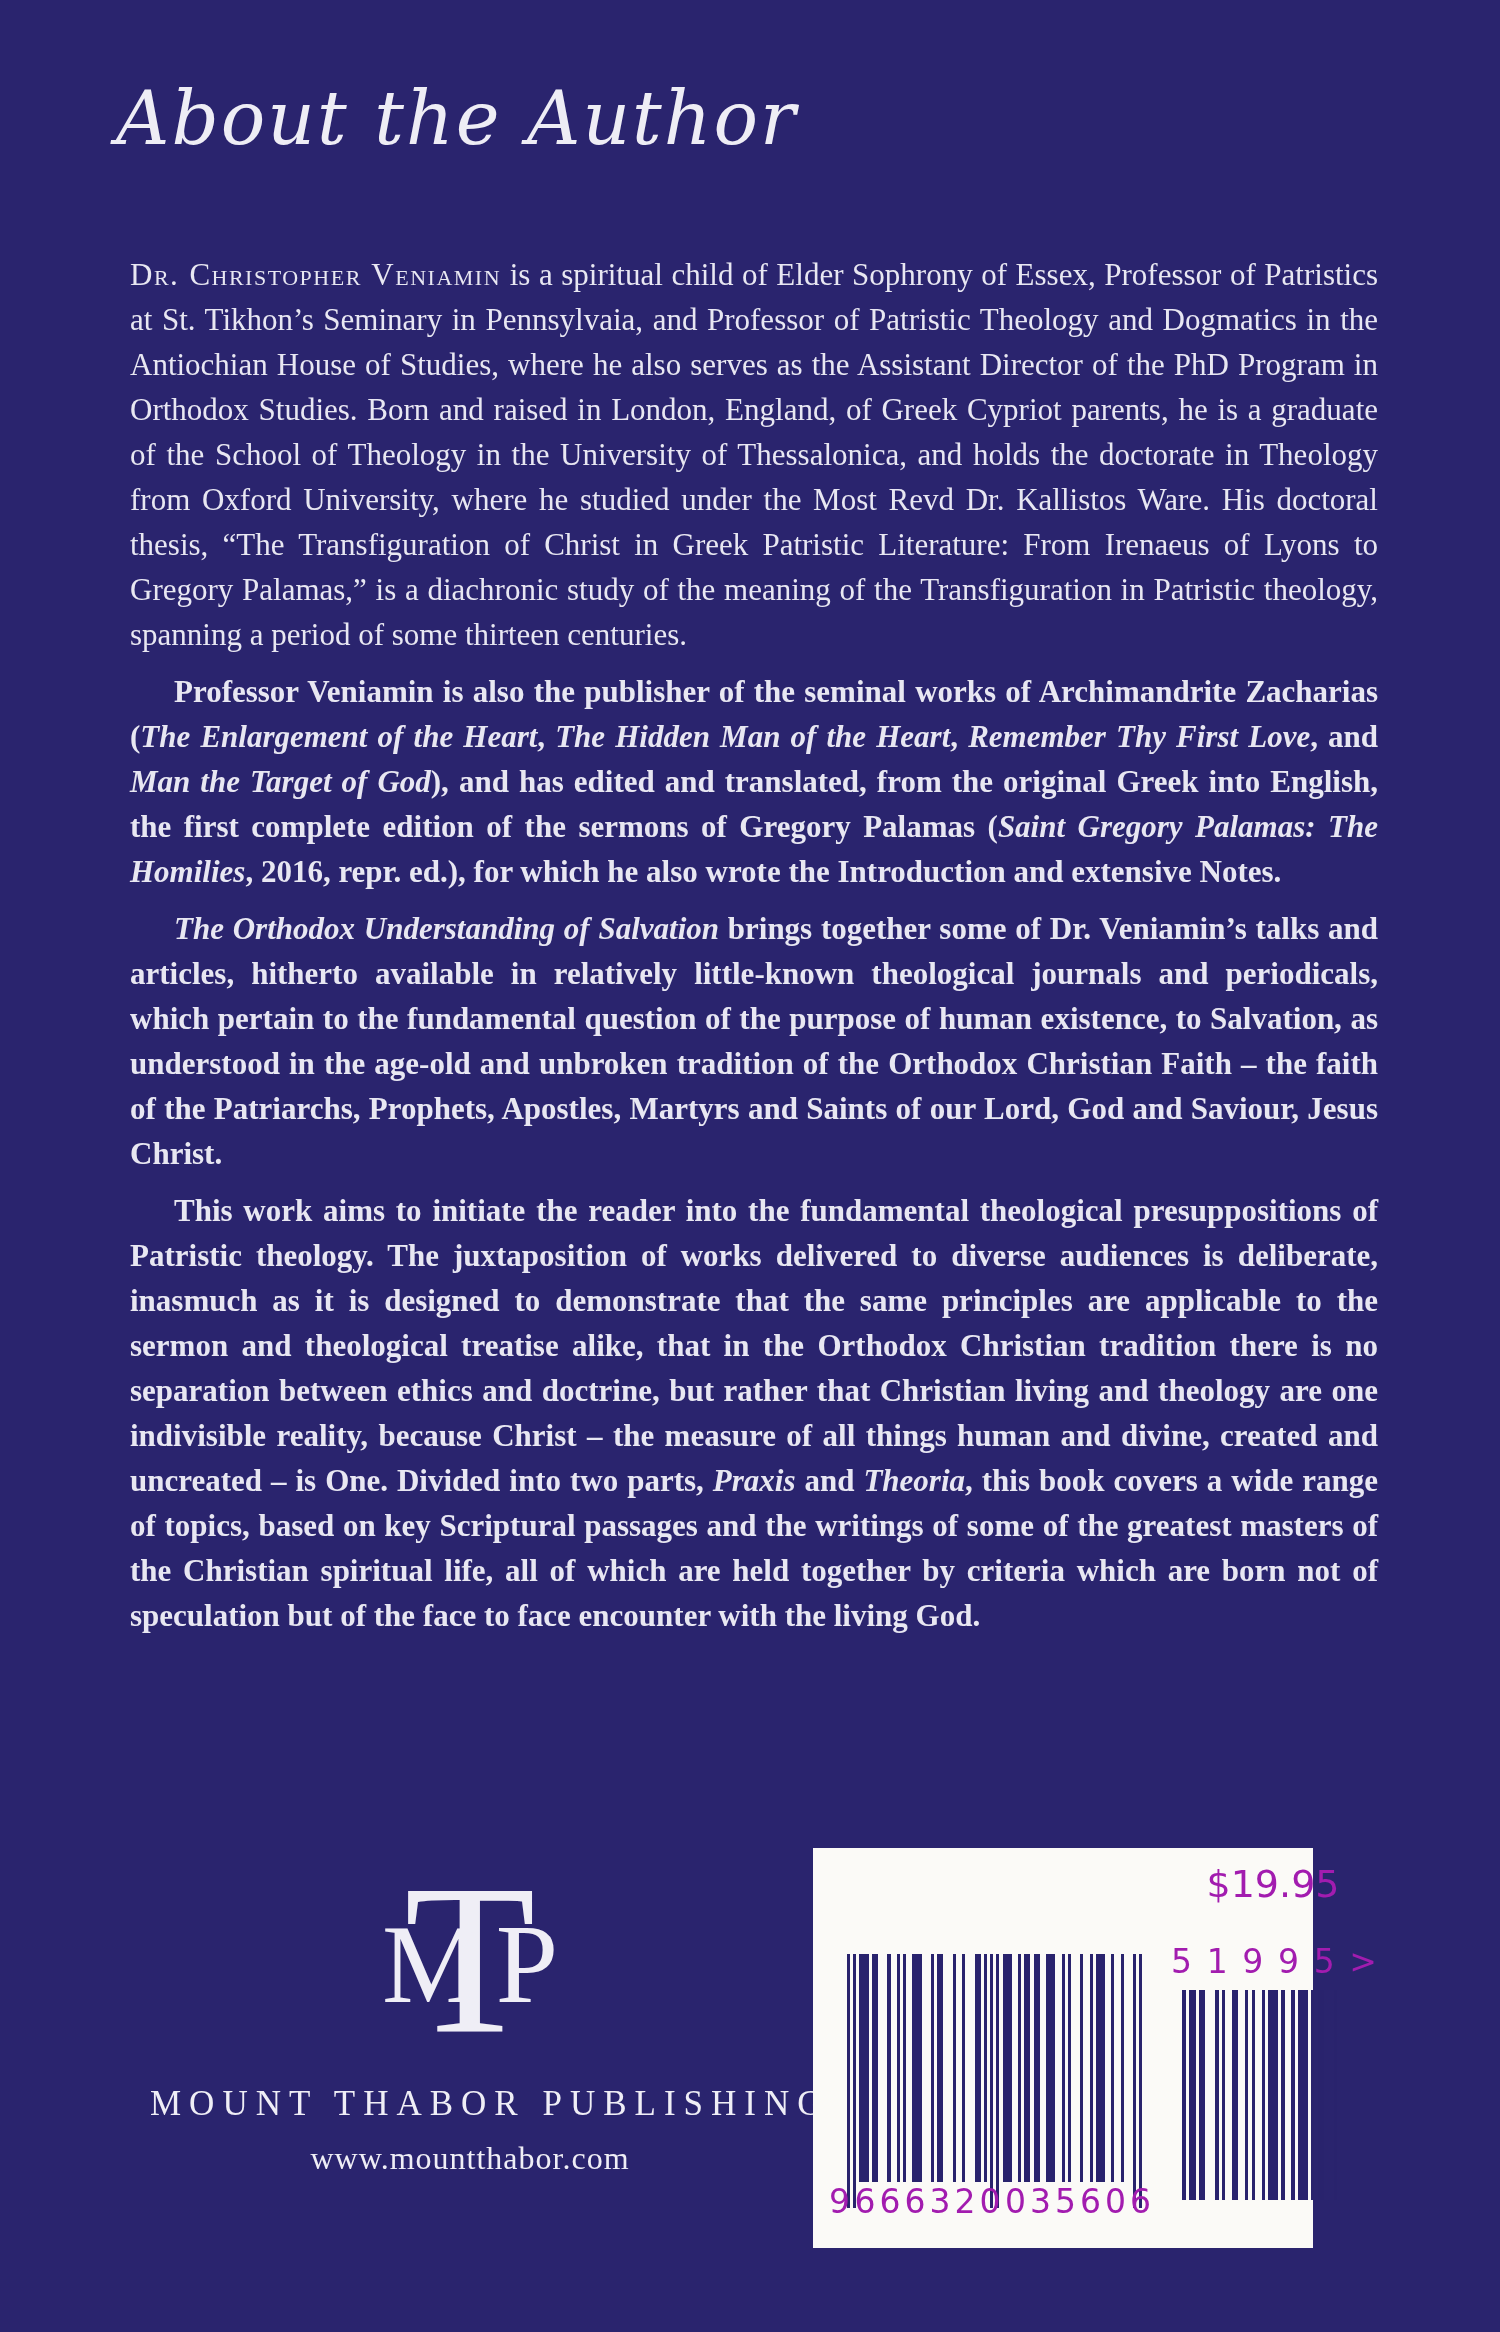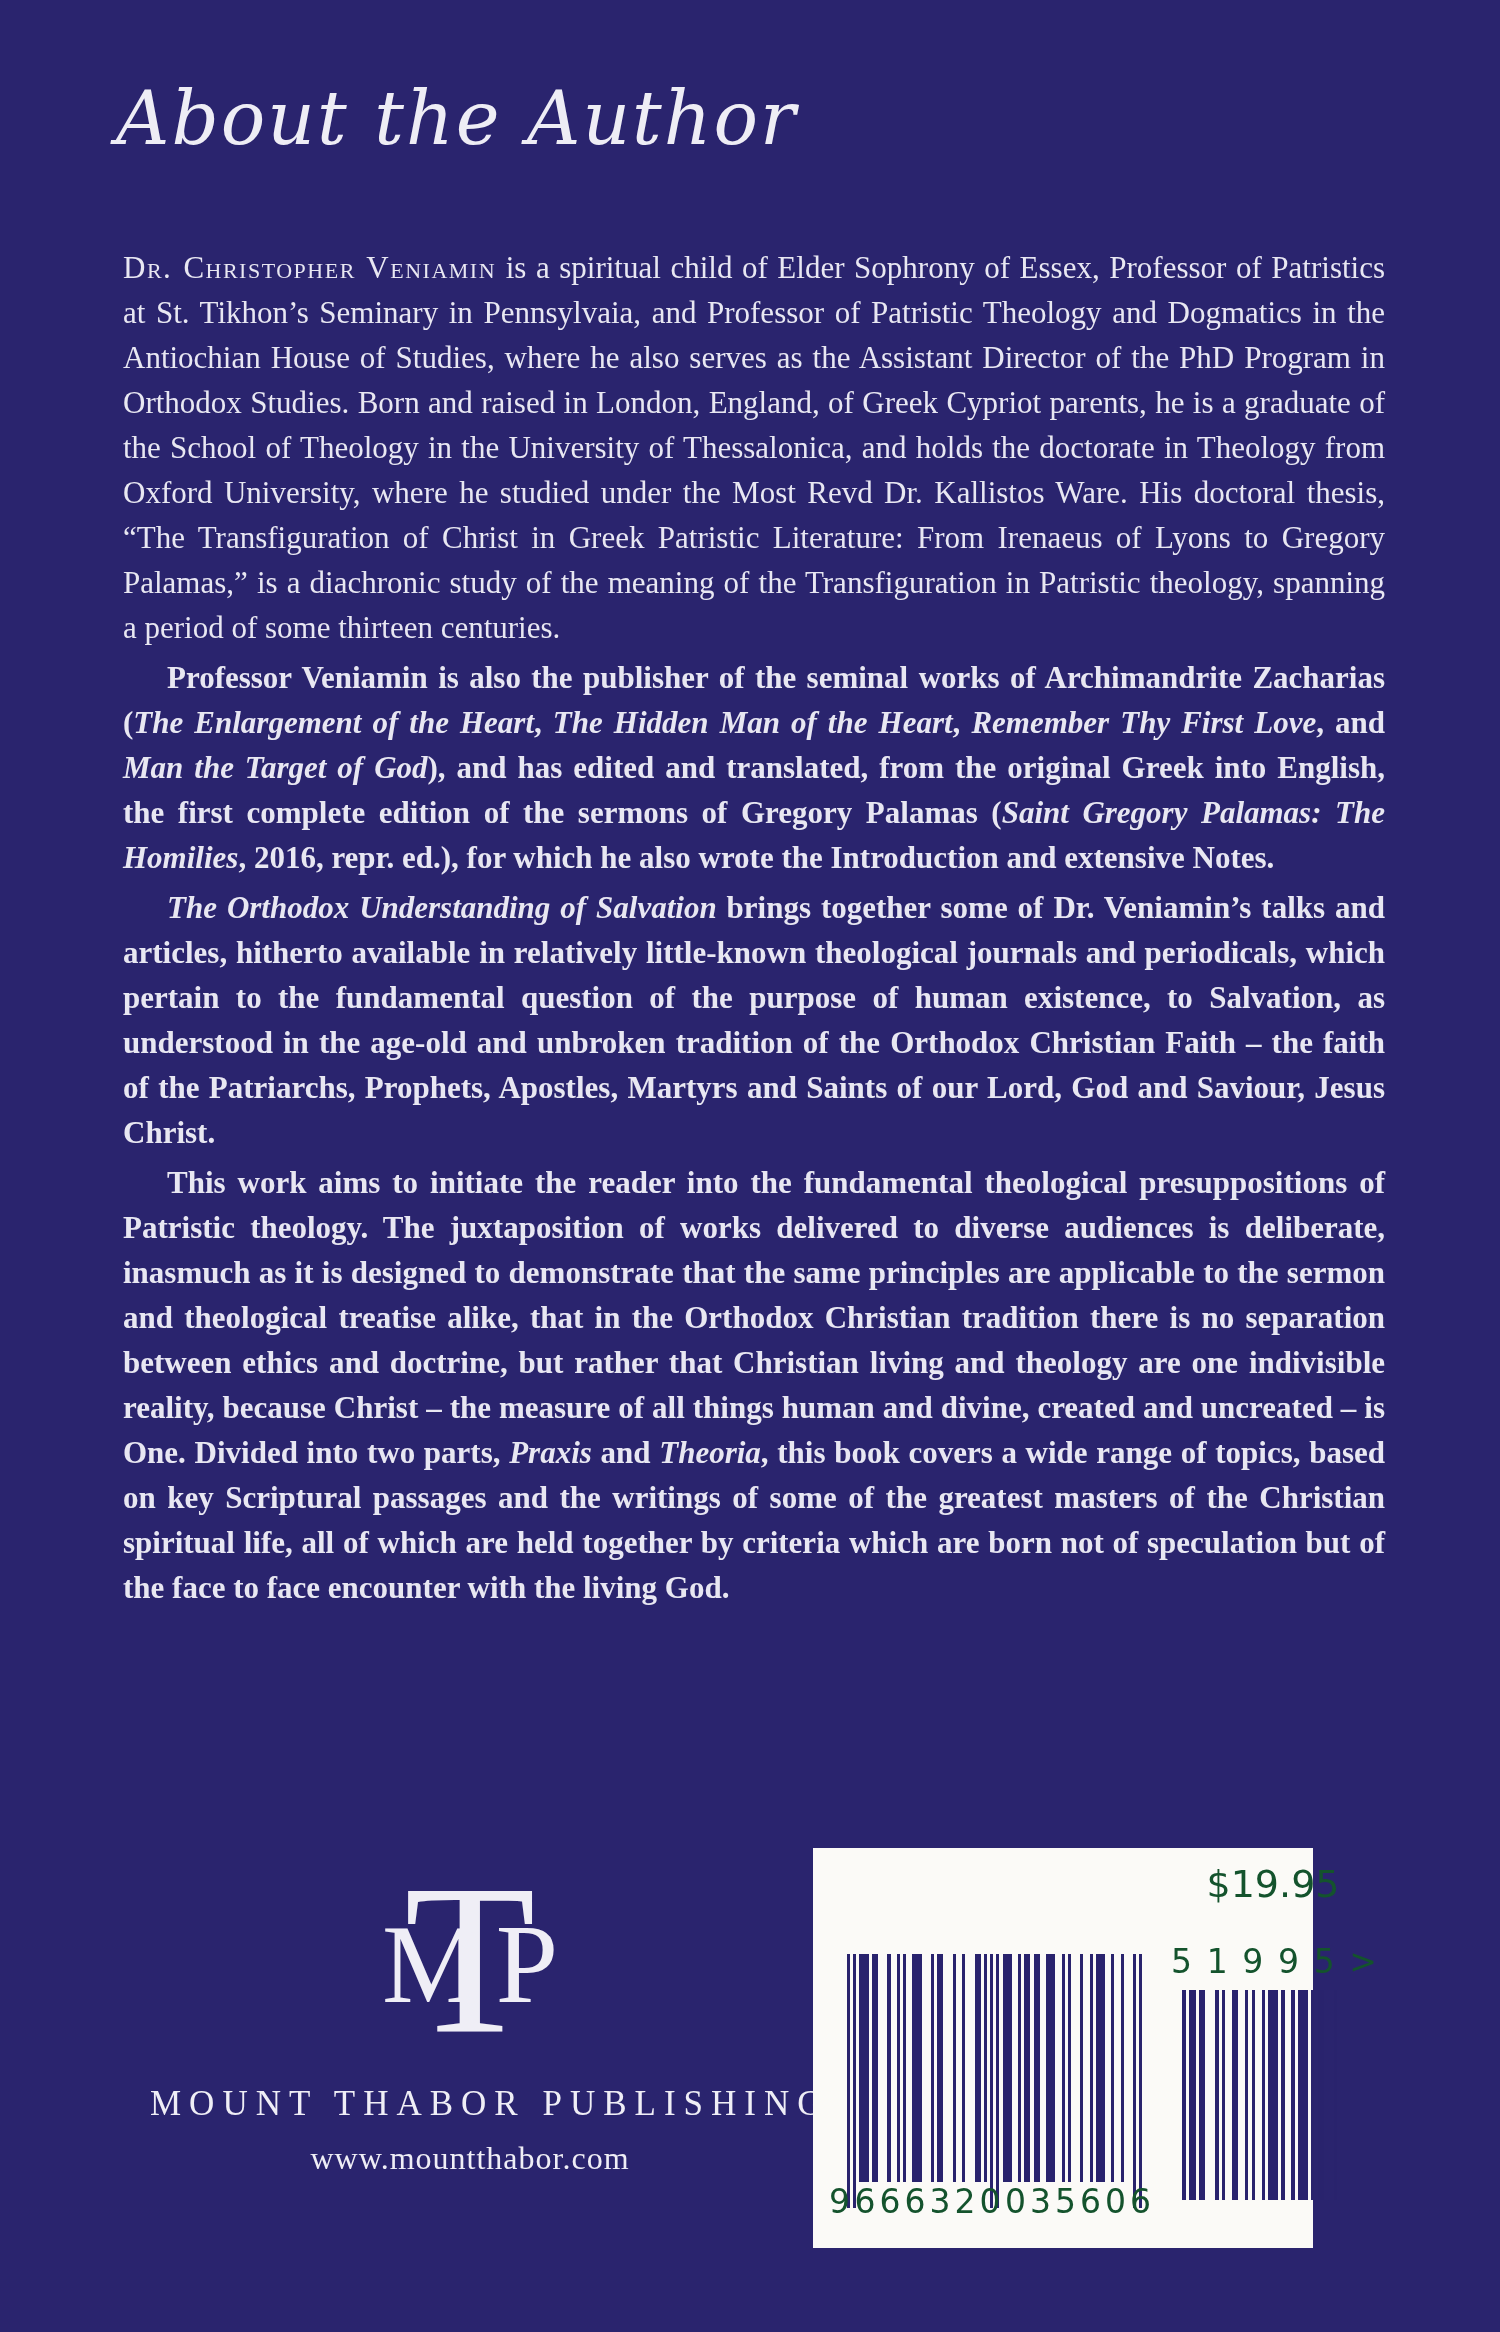--- a/index.html
+++ b/index.html
@@ -23,21 +23,21 @@
     margin:0;font-weight:normal;
   }
 
   
   .body-text{
     position:absolute;left:118px;top:240px;width:1272px;
     color:#e8e7f2;
     font-size:31px;line-height:45px;
     text-align:justify;
   }
-  .body-text p{margin:5px;padding:0;}
+  .body-text p{margin:12px;padding:0;}
   .body-text p.indent{text-indent:44px;font-weight:bold;}
   .body-text .italic{font-style:italic;}
   .body-text .smallcaps{font-variant:small-caps;letter-spacing:1.5px;}
 
   
   .publisher{
     position:absolute;left:150px;top:1868px;width:640px;
     text-align:center;color:#efeef6;
   }
   .monogram{
@@ -64,21 +64,21 @@
     white-space:nowrap;
   }
   .pub-site{
     margin-top:16px;
     font-size:32px;letter-spacing:1px;
   }
 
   
   .barcode-box{
     position:absolute;left:813px;top:1848px;width:500px;height:400px;
-    background:#fbfaf7;color:#14532d;
+    background:#fbfaf7;color:#a21caf;
     font-family:"DejaVu Sans", sans-serif;
   }
   .price{
     position:absolute;top:14px;left:350px;width:220px;
     text-align:center;font-size:38px;
   }
   .isbn{
     position:absolute;top:60px;left:30px;
     font-size:34px;letter-spacing:0px;white-space:nowrap;
   }

